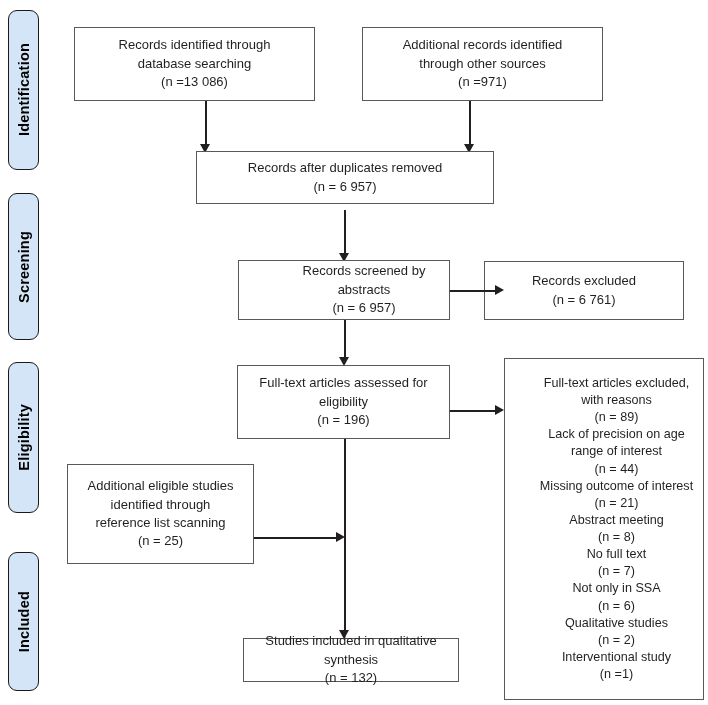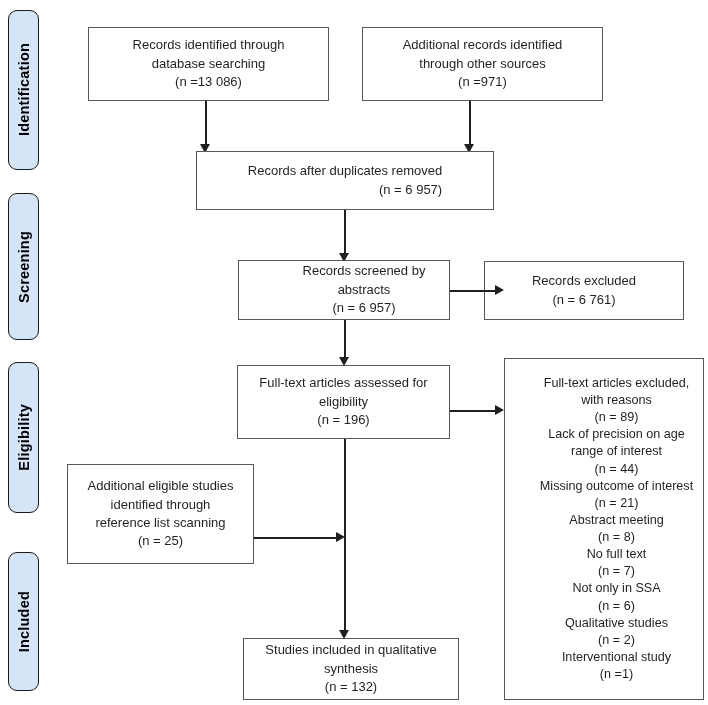--- a/index.html
+++ b/index.html
@@ -103,39 +103,39 @@
   </div>
 
   <div class="stage-pill" style="left:8px; top:362px; width:31px; height:151px;">
     <span class="stage-text">Eligibility</span>
   </div>
 
   <div class="stage-pill" style="left:8px; top:552px; width:31px; height:139px;">
     <span class="stage-text">Included</span>
   </div>
 
-  <div class="flow-box" style="left:88px; top:27px; width:241px; height:74px;">
+  <div class="flow-box" style="left:74px; top:27px; width:241px; height:74px;">
     <span class="box-text">Records identified through
 database searching
 (n =13 086)</span>
   </div>
 
   <div class="flow-box" style="left:362px; top:27px; width:241px; height:74px;">
     <span class="box-text">Additional records identified
 through other sources
 (n =971)</span>
   </div>
 
   <div class="conn v" style="left:205px; top:101px; height:45px;"></div>
   <div class="arrowhead down" style="left:200px; top:144px;"></div>
 
   <div class="conn v" style="left:469px; top:101px; height:45px;"></div>
   <div class="arrowhead down" style="left:464px; top:144px;"></div>
 
-  <div class="flow-box" style="left:196px; top:151px; width:298px; height:59px;text-align:right;">
+  <div class="flow-box" style="left:196px; top:151px; width:298px; height:53px;">
     <span class="box-text">Records after duplicates removed
 (n = 6 957)</span>
   </div>
 
   <div class="conn v" style="left:344px; top:210px; height:45px;"></div>
   <div class="arrowhead down" style="left:339px; top:253px;"></div>
 
   <div class="flow-box" style="left:238px; top:260px; width:212px; height:60px;padding-left:40px;">
     <span class="box-text">Records screened by abstracts
 (n = 6 957)</span>
@@ -188,19 +188,19 @@
   <div class="flow-box" style="left:67px; top:464px; width:187px; height:100px;">
     <span class="box-text">Additional eligible studies
 identified through
 reference list scanning
 (n = 25)</span>
   </div>
 
   <div class="conn h" style="left:254px; top:537px; width:82px;"></div>
   <div class="arrowhead right" style="left:336px; top:532px;"></div>
 
-  <div class="flow-box" style="left:243px; top:638px; width:216px; height:62px;">
+  <div class="flow-box" style="left:243px; top:638px; width:216px; height:44px;">
     <span class="box-text">Studies included in qualitative
 synthesis
 (n = 132)</span>
   </div>
 
 </div>
 
 </body></html>

